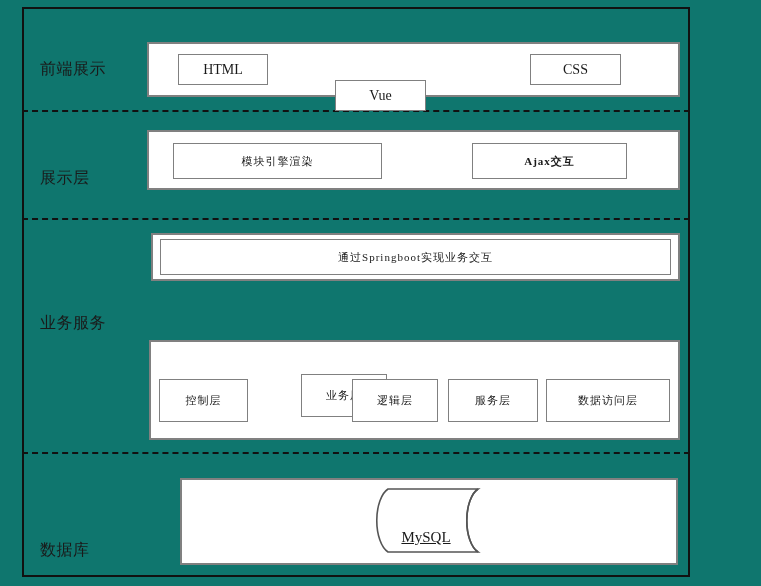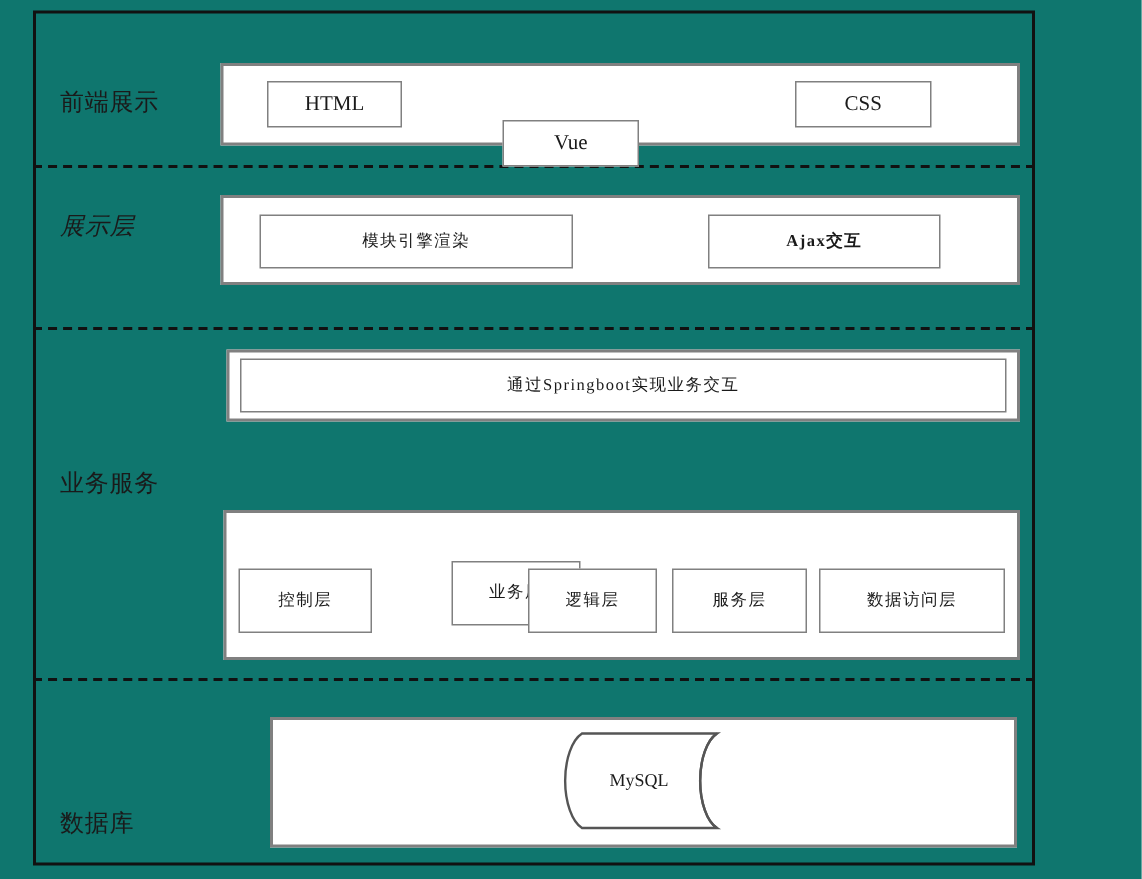--- a/index.html
+++ b/index.html
@@ -51,21 +51,21 @@
     left: 40px;
     width: 100px;
     text-align: left;
     font-size: 16px;
     line-height: 18px;
     color: #1a1a1a;
     white-space: nowrap;
     letter-spacing: 0.5px;
   }
   #label-frontend { top: 60px; }
-  #label-presentation { top: 143px; font-style: italic; }
+  #label-presentation { top: 169px; }
   #label-business { top: 314px; }
   #label-database { top: 513px; margin-top: 28px; }
 
   
   .panel {
     position: absolute;
     border: 2px solid #808080;
     background: #ffffff;
     box-sizing: border-box;
   }
@@ -116,31 +116,32 @@
     position: absolute;
     left: 374px;
     top: 483px;
     width: 118px;
     height: 75px;
   }
   .cylinder svg { display: block; width: 118px; height: 75px; }
   .cylinder-label {
     position: absolute;
     left: 0;
-    top: 0;
+    top: 17px;
     width: 118px;
     height: 75px;
     display: flex;
     align-items: center;
     justify-content: center;
-    font-size: 12px;
+    font-size: 15px;
     color: #1a1a1a;
     white-space: nowrap;
     padding-right: 14px;
     box-sizing: border-box;
+    text-decoration: underline;
   }
 </style>
 </head>
 <body>
 
 <div id="canvas">
 
   <div class="outer-frame"></div>
 
   <div class="tier-divider" id="divider-1"></div>

